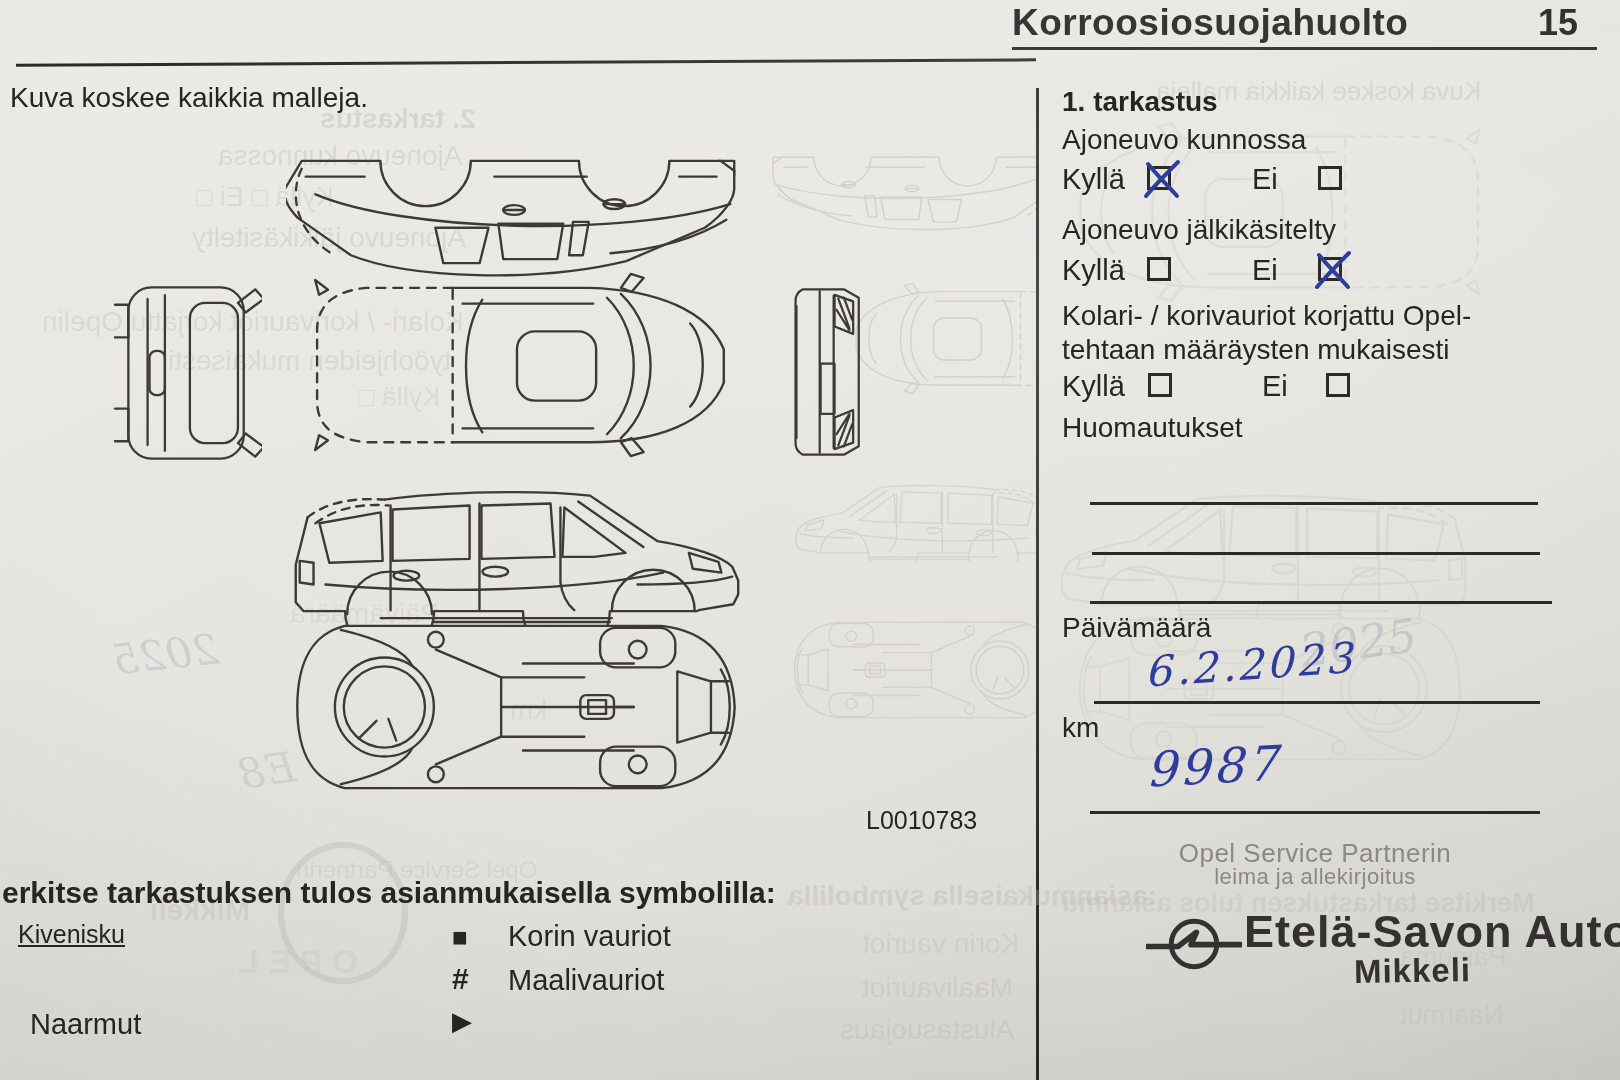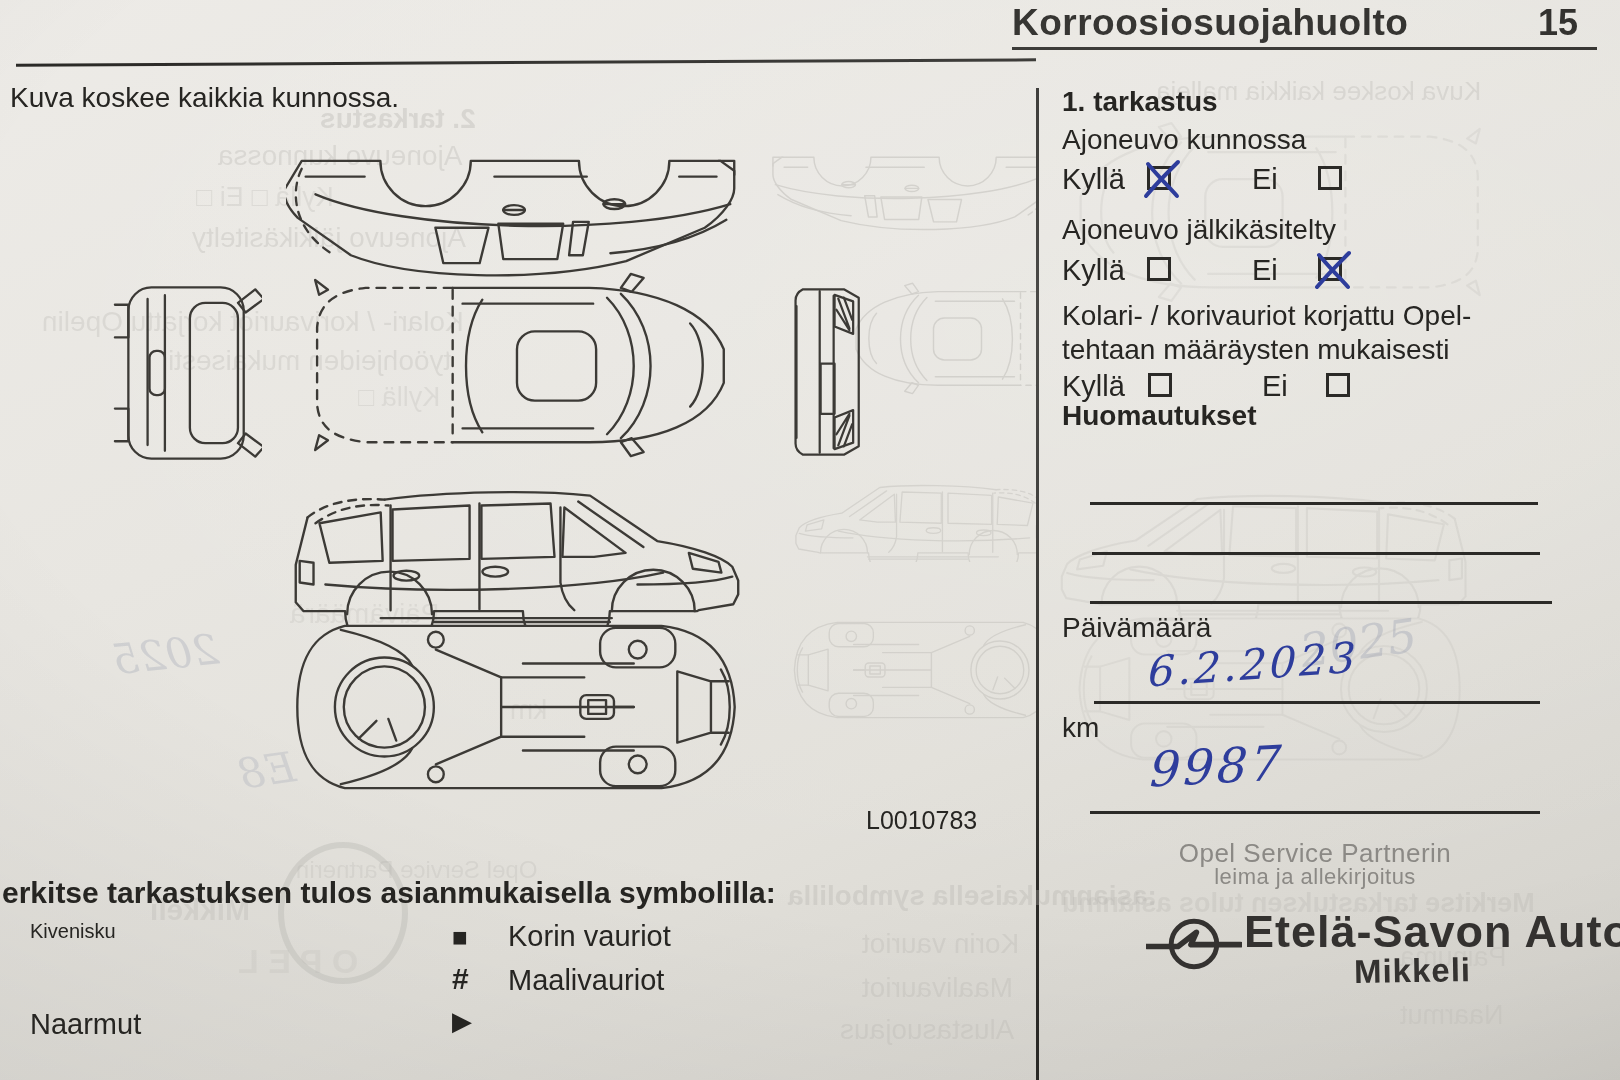--- a/index.html
+++ b/index.html
@@ -132,21 +132,21 @@
 
 <div class="page">
 
   <div class="abs title" style="left:1012px;top:2px;">Korroosiosuojahuolto</div>
   <div class="abs pagenum" style="left:1538px;top:2px;">15</div>
   <div class="rule" style="left:1012px;top:47px;width:585px;"></div>
   <div class="rule" style="left:16px;top:61px;width:1020px;transform:rotate(-0.3deg);"></div>
   <div class="vrule" style="left:1036px;top:88px;height:992px;"></div>
 
   <div class="left-clip">
-    <div class="abs body-text" style="left:10px;top:82px;z-index:2;">Kuva koskee kaikkia kunnossa.</div>
+    <div class="abs body-text" style="left:10px;top:82px;z-index:2;">Kuva koskee kaikkia malleja.</div>
 
     <svg class="car" style="left:286px;top:133px;width:462px;height:156px;" viewBox="0 0 470 158">
         <use href="#sym-sill"></use>
       </svg>
     <svg class="car" style="left:112px;top:274px;width:150px;height:198px;" viewBox="0 0 150 206">
         <use href="#sym-front"></use>
       </svg>
     <svg class="car" style="left:292px;top:272px;width:445px;height:188px;" viewBox="0 0 445 190">
         <use href="#sym-top"></use>
       </svg>
@@ -170,21 +170,21 @@
         <use href="#sym-wagon"></use>
       </svg>
     <svg class="ghostcar" style="left:788px;top:614px;width:270px;height:112px;opacity:.3;transform:scaleX(-1);" viewBox="0 0 465 192">
         <use href="#sym-under"></use>
       </svg>
 
     <div class="abs" style="left:866px;top:806px;font-size:25px;z-index:2;">L0010783</div>
     <div class="ghost-circle"></div>
 
     <div class="abs bold" style="left:2px;top:876px;font-size:30px;z-index:2;text-align:center;">erkitse tarkastuksen tulos asianmukaisella symbolilla:</div>
-    <div class="abs body-text" style="left:30px;top:920px;font-size:20px;z-index:2;">Kivenisku</div>
+    <div class="abs body-text" style="left:18px;top:920px;font-size:25px;z-index:2;text-decoration:underline;">Kivenisku</div>
     <div class="abs body-text" style="left:30px;top:1008px;font-size:29px;z-index:2;">Naarmut</div>
 
     <div class="abs legend-sym" style="left:452px;top:922px;z-index:2;">■</div>
     <div class="abs body-text" style="left:508px;top:920px;font-size:29px;z-index:2;">Korin vauriot</div>
     <div class="abs bold" style="left:452px;top:962px;font-size:30px;z-index:2;">#</div>
     <div class="abs body-text" style="left:508px;top:964px;font-size:29px;z-index:2;">Maalivauriot</div>
     <div class="abs legend-sym" style="left:452px;top:1006px;z-index:2;">▶</div>
   </div>
 
   <svg class="ghostcar" style="left:1070px;top:120px;width:430px;height:186px;opacity:.16;transform:scaleX(-1);" viewBox="0 0 445 190">
@@ -235,21 +235,21 @@
     <span class="lbl" style="left:0;">Kyllä</span>
     <span class="cb" style="left:86px;top:3px;">
       
     </span>
     <span class="lbl" style="left:200px;">Ei</span>
     <span class="cb" style="left:264px;top:3px;">
       
     </span>
   </div>
 
-  <div class="abs body-text" style="left:1062px;top:400px;z-index:2;font-weight:bold;">Huomautukset</div>
+  <div class="abs body-text" style="left:1062px;top:412px;z-index:2;">Huomautukset</div>
   <div class="fill-line" style="left:1090px;top:502px;width:448px;z-index:2;"></div>
   <div class="fill-line" style="left:1092px;top:552px;width:448px;z-index:2;"></div>
   <div class="fill-line" style="left:1090px;top:601px;width:462px;z-index:2;"></div>
 
   <div class="abs body-text" style="left:1062px;top:612px;z-index:2;">Päivämäärä</div>
   <div class="abs handwriting" style="left:1148px;top:640px;font-size:42px;transform:rotate(-4deg) skewX(-6deg);z-index:3;">6.2.2023</div>
   <div class="fill-line" style="left:1094px;top:701px;width:446px;z-index:2;"></div>
 
   <div class="abs body-text" style="left:1062px;top:712px;z-index:2;">km</div>
   <div class="abs handwriting" style="left:1150px;top:738px;font-size:48px;transform:rotate(-3deg) skewX(-6deg);z-index:3;">9987</div>

